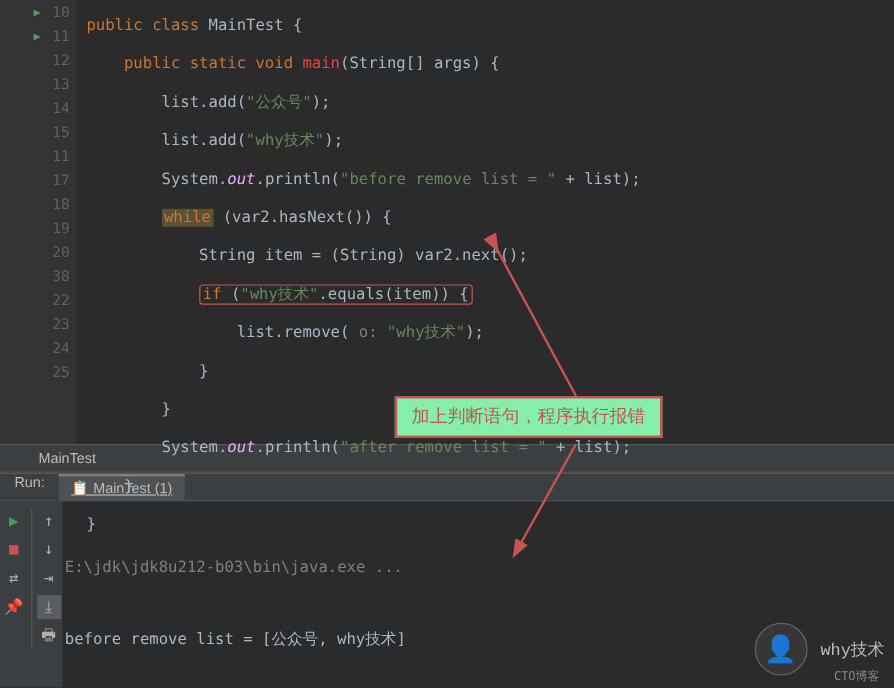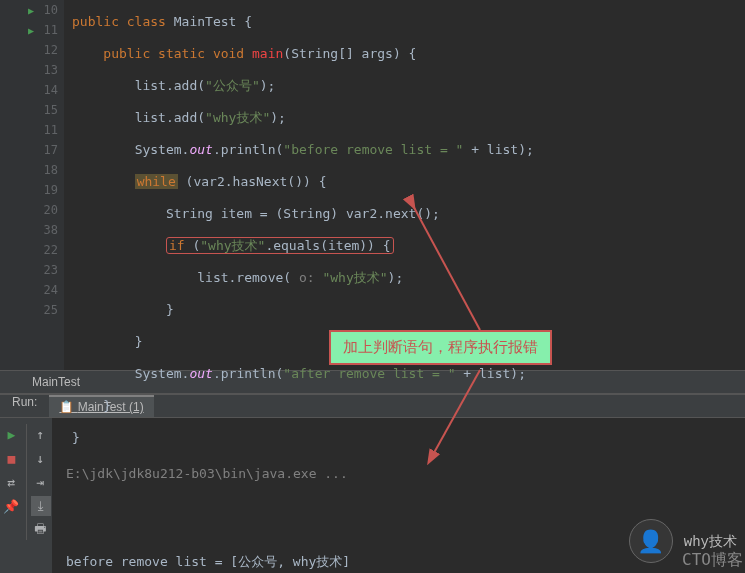--- a/index.html
+++ b/index.html
@@ -139,28 +139,28 @@
 }
 .console-icons-inner {
   display: flex;
   flex-direction: column;
   gap: 4px;
   border-left: 1px solid #555;
   padding-left: 4px;
 }
 .console-output {
   flex: 1;
-  padding: 6px 14px;
+  padding: 6px 2px;
   font-size: 13px;
   line-height: 20px;
   white-space: pre;
 }
 .console-output div { height: 20px; }
 .cmd { color: #808080; }
-.out { color: #a9b7c6; margin-top: 28px; }
+.out { color: #a9b7c6; }
 .watermark-circle {
   position: absolute;
   right: 72px;
   bottom: 10px;
   width: 44px;
   height: 44px;
   border-radius: 50%;
   background: rgba(60,60,60,0.7);
   border: 1px solid #666;
   display: flex;
@@ -174,24 +174,24 @@
   position: absolute;
   right: 8px;
   bottom: 22px;
   color: #bbb;
   font-family: Liberation Mono, monospace;
   font-size: 14px;
   z-index: 20;
 }
 .watermark-text2 {
   position: absolute;
-  right: 2px;
+  right: 12px;
   bottom: 2px;
   color: #888;
-  font-size: 16px;
+  font-size: 10px;
   z-index: 19;
 }
 </style>
 </head>
 <body>
 
 <div class="editor-pane">
   <div class="gutter">
     <div class="gutter-line">
         <span class="run-icon">▶</span>

